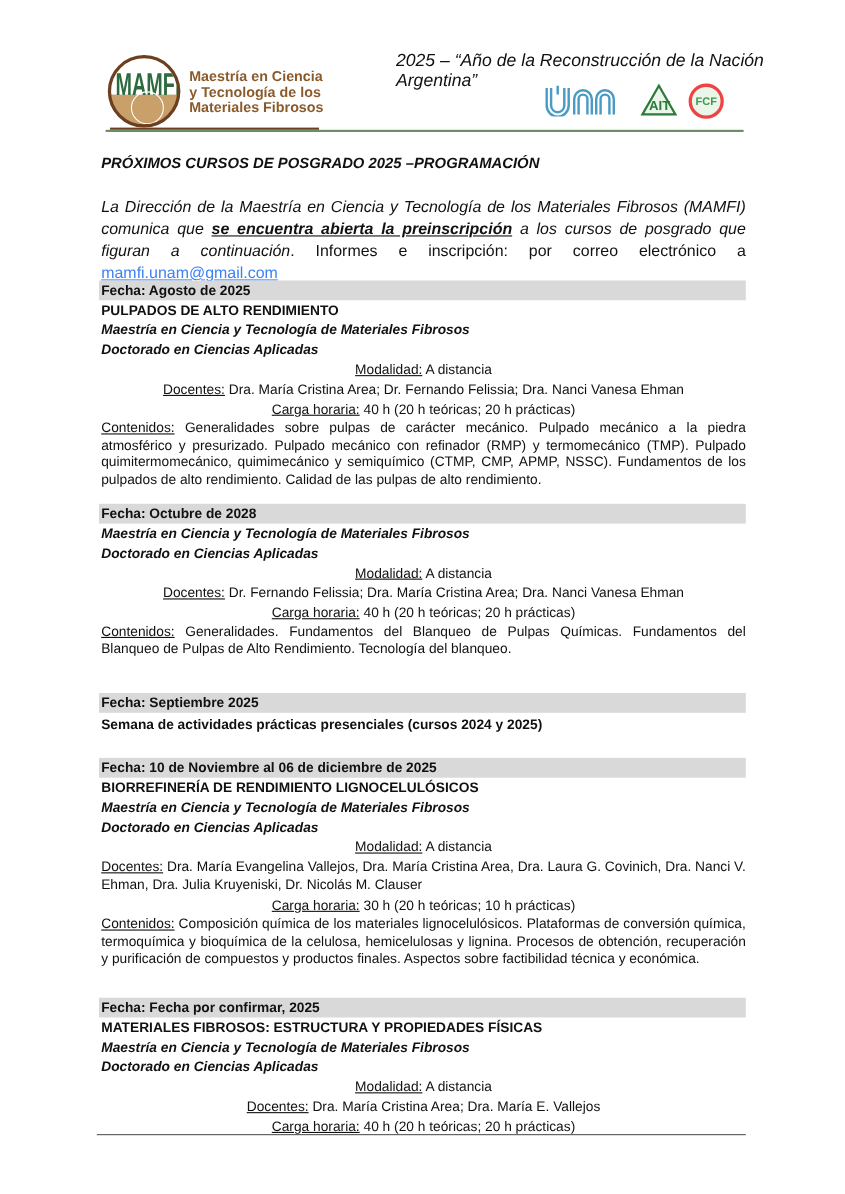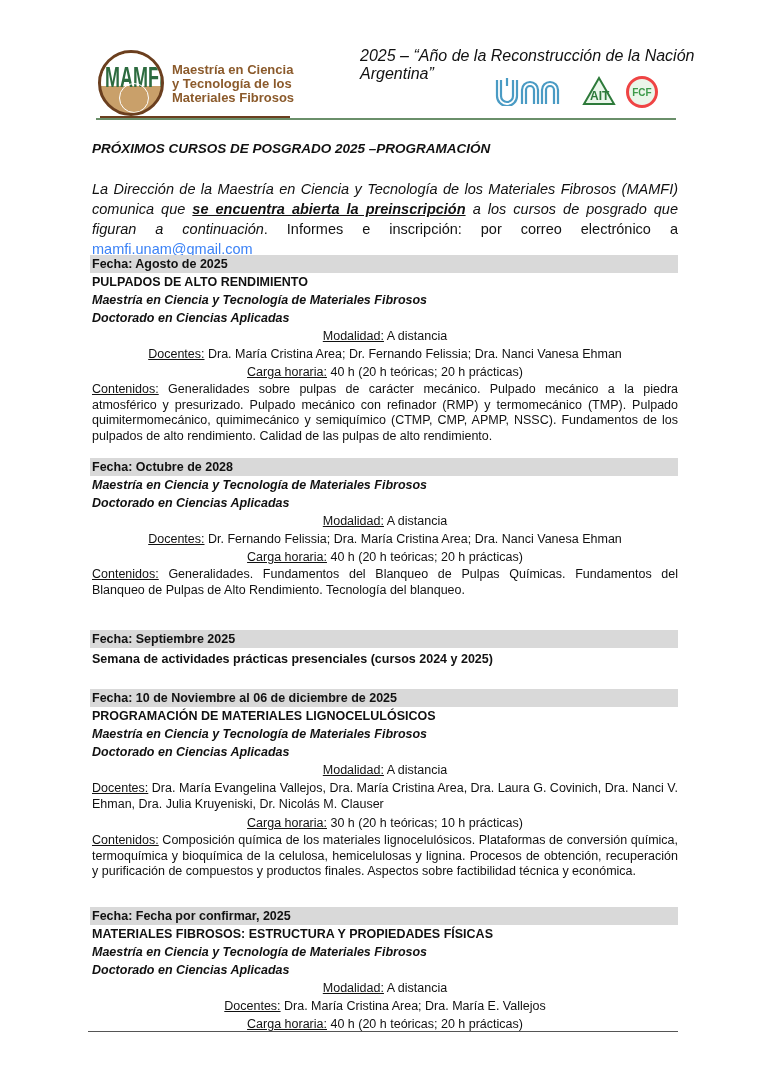--- a/index.html
+++ b/index.html
@@ -122,21 +122,21 @@
     <div class="just"><span class="lbl">Contenidos:</span><span> Generalidades. Fundamentos del Blanqueo de Pulpas Químicas. Fundamentos del Blanqueo de Pulpas de Alto Rendimiento. Tecnología del blanqueo.</span></div>
   </div>
 
   <div class="section" style="top:630px;">
     <div class="fecha">Fecha: Septiembre 2025</div>
     <div class="course-title" style="margin-top:2px;">Semana de actividades prácticas presenciales (cursos 2024 y 2025)</div>
   </div>
 
   <div class="section" style="top:689px;">
     <div class="fecha">Fecha: 10 de Noviembre al 06 de diciembre de 2025</div>
-    <div class="course-title">PROGRAMACIÓN DE MATERIALES LIGNOCELULÓSICOS</div>
+    <div class="course-title">BIORREFINERÍA DE RENDIMIENTO LIGNOCELULÓSICOS</div>
     <div class="program">Maestría en Ciencia y Tecnología de Materiales Fibrosos</div>
     <div class="program">Doctorado en Ciencias Aplicadas</div>
     <div class="line"><span class="lbl">Modalidad:</span><span> A distancia</span></div>
     <div class="just" style="margin-top:2px;"><span class="lbl">Docentes:</span><span> Dra. María Evangelina Vallejos, Dra. María Cristina Area, Dra. Laura G. Covinich, Dra. Nanci V. Ehman, Dra. Julia Kruyeniski, Dr. Nicolás M. Clauser</span></div>
     <div class="line" style="margin-top:2px;"><span class="lbl">Carga horaria:</span><span> 30 h (20 h teóricas; 10 h prácticas)</span></div>
     <div class="just"><span class="lbl">Contenidos:</span><span> Composición química de los materiales lignocelulósicos. Plataformas de conversión química, termoquímica y bioquímica de la celulosa, hemicelulosas y lignina. Procesos de obtención, recuperación y purificación de compuestos y productos finales. Aspectos sobre factibilidad técnica y económica.</span></div>
   </div>
 
   <div class="section" style="top:907px;">
     <div class="fecha">Fecha: Fecha por confirmar, 2025</div>

